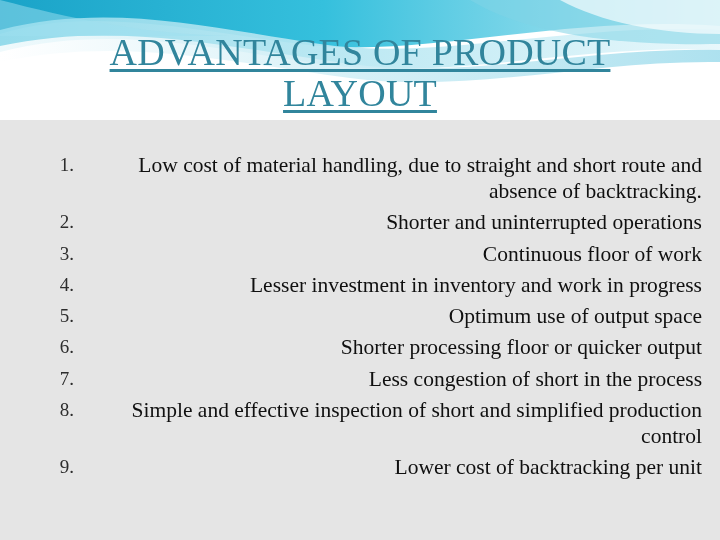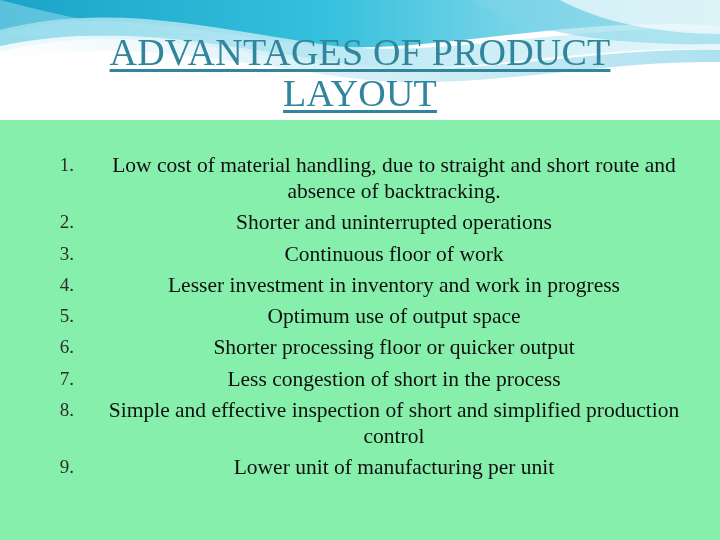--- a/index.html
+++ b/index.html
@@ -10,21 +10,21 @@
     width: 720px;
     height: 540px;
     background: #ffffff;
     font-family: "Liberation Serif", serif;
     overflow: hidden;
   }
   .slide {
     position: relative;
     width: 720px;
     height: 540px;
-    background: #86efac;
+    background: #e5e5e5;
     box-sizing: border-box;
     overflow: hidden;
   }
   .deco {
     position: absolute;
     top: 0;
     left: 0;
     width: 720px;
     height: 120px;
     pointer-events: none;
@@ -65,21 +65,21 @@
     width: 56px;
     text-align: right;
     padding-right: 12px;
     color: #2d2d2d;
     font-size: 19px;
     font-variant-numeric: oldstyle-nums;
     line-height: 1.32;
   }
   .txt {
     flex: 1 1 auto;
-    text-align: center;
+    text-align: right;
   }
 </style>
 </head>
 <body>
 
 <div class="slide">
 
   <svg class="deco" viewBox="0 0 720 120" preserveAspectRatio="none">
     <defs>
       <linearGradient id="g1" x1="0" y1="0" x2="1" y2="0">
@@ -135,17 +135,17 @@
     <li>
       <span class="num">7.</span>
       <span class="txt">Less congestion of short in the process</span>
     </li>
     <li>
       <span class="num">8.</span>
       <span class="txt">Simple and effective inspection of short and simplified production control</span>
     </li>
     <li>
       <span class="num">9.</span>
-      <span class="txt">Lower unit of manufacturing per unit</span>
+      <span class="txt">Lower cost of backtracking per unit</span>
     </li>
   </ul>
 
 </div>
 
 </body></html>

